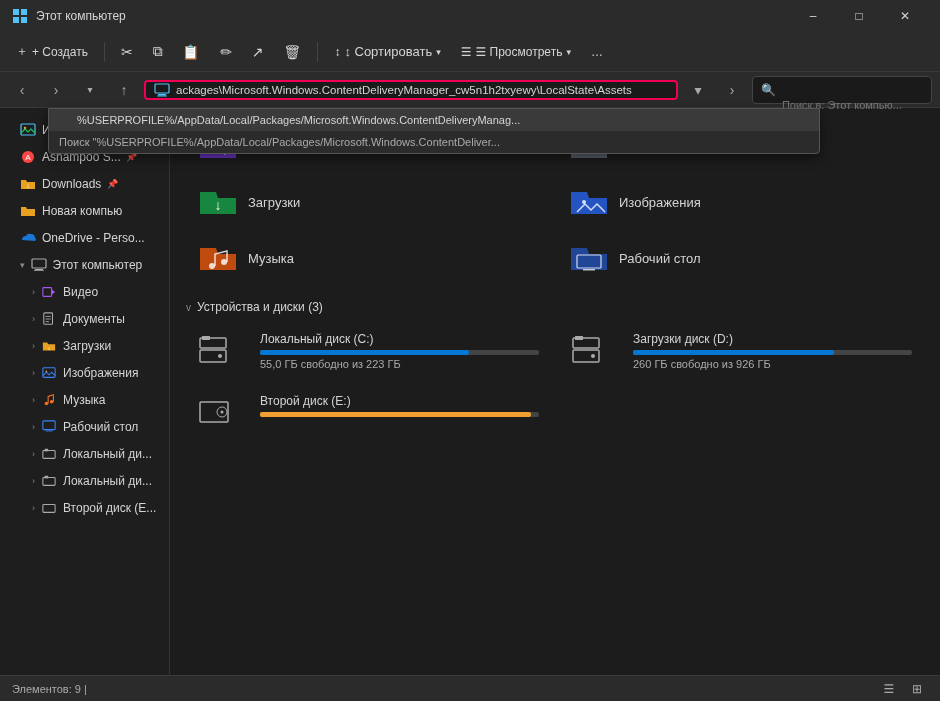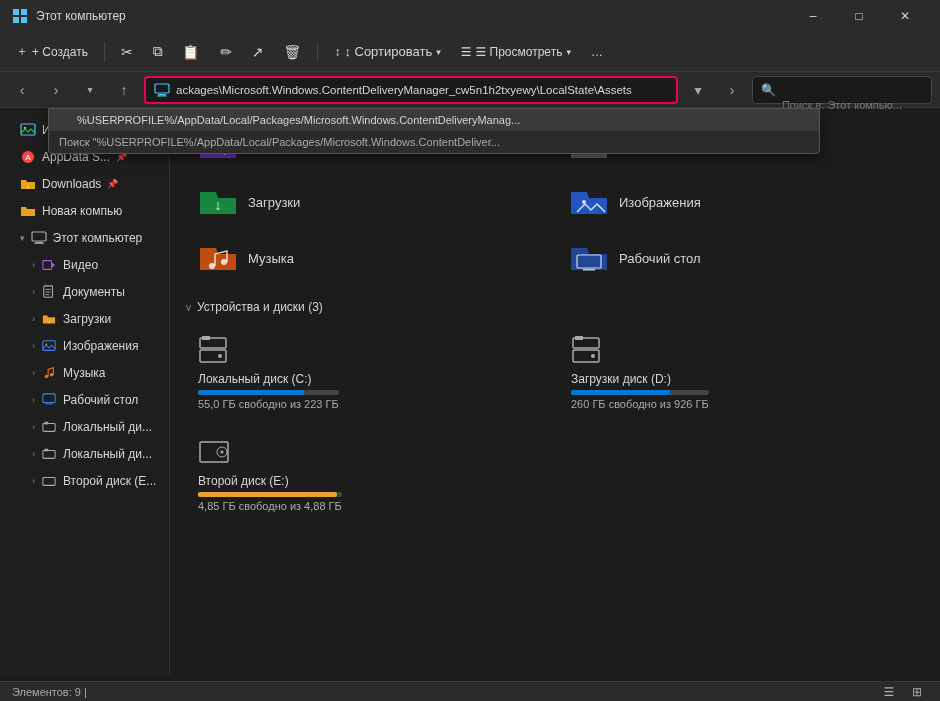--- a/index.html
+++ b/index.html
@@ -100,21 +100,21 @@
       justify-content: center;
       border-radius: 4px;
       cursor: pointer;
       font-size: 14px;
       color: #aaa;
       background: transparent;
       border: none;
     }
     .address-box {
       flex: 1;
-      height: 28px;
+      height: 20px;
       background: #1a1a1a;
       border: 2px solid #e05;
       border-radius: 4px;
       display: flex;
       align-items: center;
       padding: 8px 8px;
       position: relative;
     }
     .address-icon {
       width: 16px;
@@ -260,25 +260,24 @@
     
     .devices-section { margin-top: 8px; }
     .devices-grid {
       display: grid;
       grid-template-columns: 1fr 1fr;
       gap: 8px;
     }
     .drive-item {
       display: flex;
       align-items: flex-start;
-      gap: 4px;
+      gap: 22px;
       padding: 8px 12px;
       border-radius: 6px;
       cursor: pointer;
-      flex-direction: column;
     }
     .drive-icon-wrap {
       width: 40px;
       height: 36px;
       display: flex;
       align-items: center;
       justify-content: center;
       flex-shrink: 0;
     }
     .drive-info { flex: 1; }
@@ -293,21 +292,21 @@
     .drive-bar-fill {
       height: 100%;
       border-radius: 2px;
     }
     .drive-bar-fill.blue { background: #0078d4; }
     .drive-bar-fill.warning { background: #f0a030; }
     .drive-space { font-size: 11px; color: #aaa; }
 
     
     .status-bar {
-      height: 20px;
+      height: 26px;
       background: #2b2b2b;
       display: flex;
       align-items: center;
       padding: 0 12px;
       justify-content: space-between;
       border-top: 1px solid #3a3a3a;
       font-size: 11px;
       color: #aaa;
       position: absolute;
       bottom: 0;
@@ -438,21 +437,21 @@
       <span class="pin-icon">📌</span>
     </div>
 
     <div class="sidebar-item">
       <span class="icon">
         <svg width="16" height="16" viewBox="0 0 16 16">
             <circle cx="8" cy="8" r="6" fill="#ff4444"></circle>
             <text x="8" y="11" text-anchor="middle" font-size="8" fill="white">A</text>
           </svg>
       </span>
-      <span style="font-size:12px">AppData S...</span>
+      <span style="font-size:12px">Ashampoo S...</span>
       <span class="pin-icon">📌</span>
     </div>
 
     <div class="sidebar-item">
       <span class="icon">
         <svg width="16" height="16" viewBox="0 0 16 16">
             <path d="M1 4 L1 13 L15 13 L15 6 L7 6 L6 4 Z" fill="#e8a020"></path>
             <text x="8" y="12" text-anchor="middle" font-size="7" fill="white">↓</text>
           </svg>
       </span>
@@ -462,20 +461,28 @@
 
     <div class="sidebar-item">
       <span class="icon">
         <svg width="16" height="16" viewBox="0 0 16 16">
             <path d="M1 4 L1 13 L15 13 L15 6 L7 6 L6 4 Z" fill="#e8a020"></path>
           </svg>
       </span>
       <span style="font-size:12px">Новая компью</span>
     </div>
 
+    <div class="sidebar-item">
+      <span class="icon">
+        <svg width="16" height="16" viewBox="0 0 16 16">
+            <path d="M2 10 Q2 6 6 6 Q7 3 11 4 Q15 4 15 8 Q17 8 15 11 Z" fill="#1976d2"></path>
+          </svg>
+      </span>
+      <span style="font-size:12px">OneDrive - Perso...</span>
+    </div>
 
     <div class="sidebar-item">
       <span class="expand-icon">▾</span>
       <span class="icon">
         <svg width="16" height="16" viewBox="0 0 16 16">
             <rect x="1" y="2" width="14" height="9" rx="1" fill="none" stroke="#aaa" stroke-width="1.2"></rect>
             <rect x="4" y="12" width="8" height="1" fill="#aaa"></rect>
             <rect x="3" y="13" width="10" height="0.8" fill="#aaa"></rect>
           </svg>
       </span>
@@ -708,21 +715,20 @@
               <rect x="2" y="8" width="28" height="20" rx="1" fill="none" stroke="#aaa" stroke-width="1.5"></rect>
               <circle cx="24" cy="18" r="5" fill="none" stroke="#aaa" stroke-width="1"></circle>
               <circle cx="24" cy="18" r="1.5" fill="#aaa"></circle>
             </svg>
           </div>
           <div class="drive-info">
             <div class="drive-label">Второй диск (E:)</div>
             <div class="drive-bar-bg">
               <div class="drive-bar-fill warning" style="width:97%"></div>
             </div>
-            <div class="drive-space">4,85 ГБ свободно из 4,88 ГБ</div>
           </div>
         </div>
 
       </div>
     </div>
   </div>
 </div>
 
 <div class="status-bar">
   <span>

